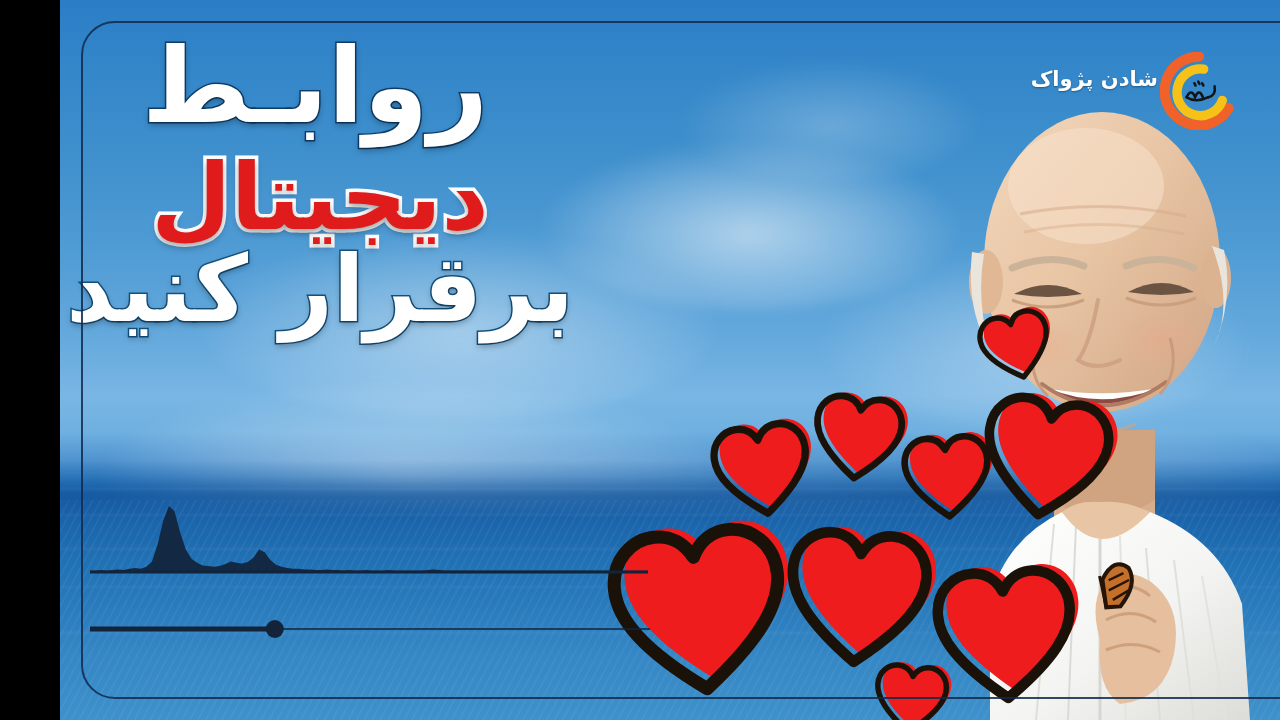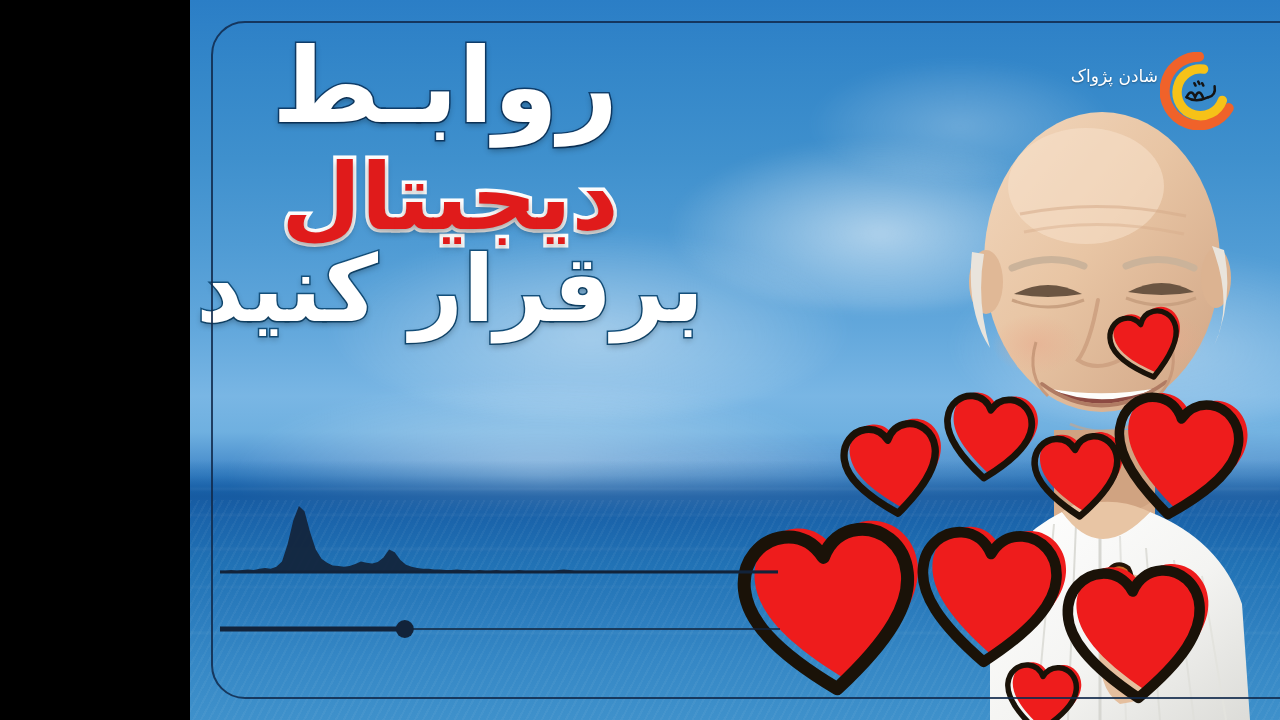--- a/index.html
+++ b/index.html
@@ -1,20 +1,20 @@
 <!DOCTYPE html>
 <html lang="fa" dir="rtl"><head>
 <meta charset="utf-8">
 <title>Audiobook Cover</title>
 <style>
   html,body{margin:0;padding:0;background:#000;}
   body{width:1280px;height:720px;overflow:hidden;
        font-family:"DejaVu Sans","Liberation Sans",sans-serif;}
 
-  #stage{position:relative;width:1090px;height:720px;overflow:hidden;
+  #stage{position:relative;width:1220px;height:720px;overflow:hidden;
          background:#2f7fc4;}
 
   
   .bg-sky{position:absolute;inset:0;
     background:
       linear-gradient(to bottom,
         #2b7ec6 0%, #3487c9 10%, #3f90cd 22%, #4f9bd4 34%,
         #63a8dc 46%, #79b6e4 55%, #6fb0e0 60%, #4f93cf 64%,
         #1f6cb4 68%, #1861a8 74%, #1d69ae 80%, #2877b8 88%,
         #3d8ac4 94%, #4d97cc 100%);
@@ -50,21 +50,21 @@
 
   
   .frame{position:absolute;left:21px;top:21px;
          width:1236px;height:678px;border:2px solid #10294b;
          border-radius:34px;box-sizing:border-box;opacity:.85;
          pointer-events:none;}
 
   
   .publisher{position:absolute;right:122px;top:64px;
              text-align:center;direction:rtl;}
-  .publisher div{color:#ffffff;font-weight:normal;font-size:17px;
+  .publisher div{color:#ffffff;font-weight:bold;font-size:21px;
                  line-height:1.45;letter-spacing:.2px;
                  text-shadow:0 1px 2px rgba(0,0,0,.35);white-space:nowrap;}
 
   .logo{position:absolute;right:42px;top:52px;width:78px;height:78px;}
 
   
   .title-wrap{position:absolute;left:0;top:34px;width:520px;
               direction:rtl;text-align:center;}
   .tl{font-weight:bold;white-space:nowrap;line-height:1;}
 

